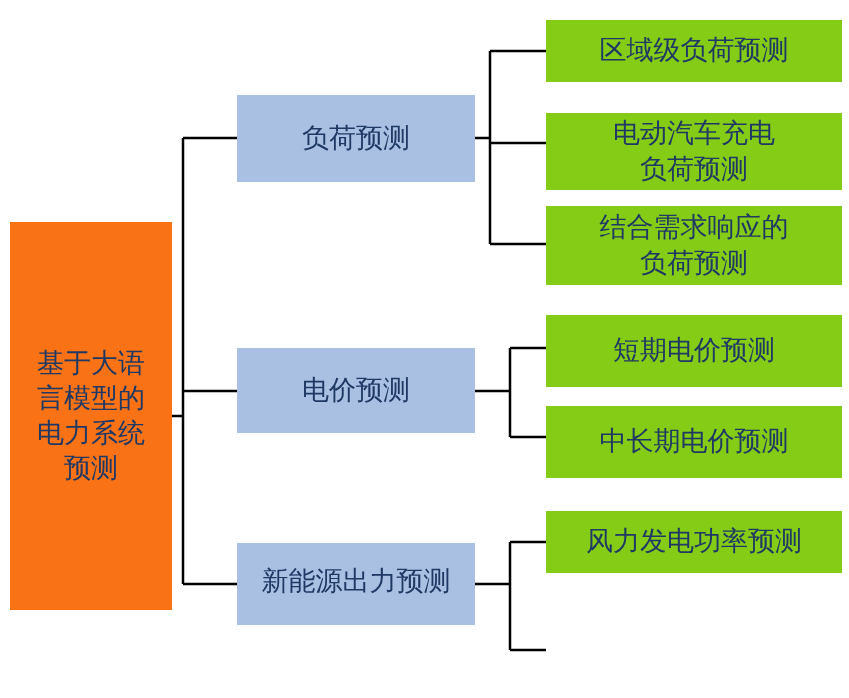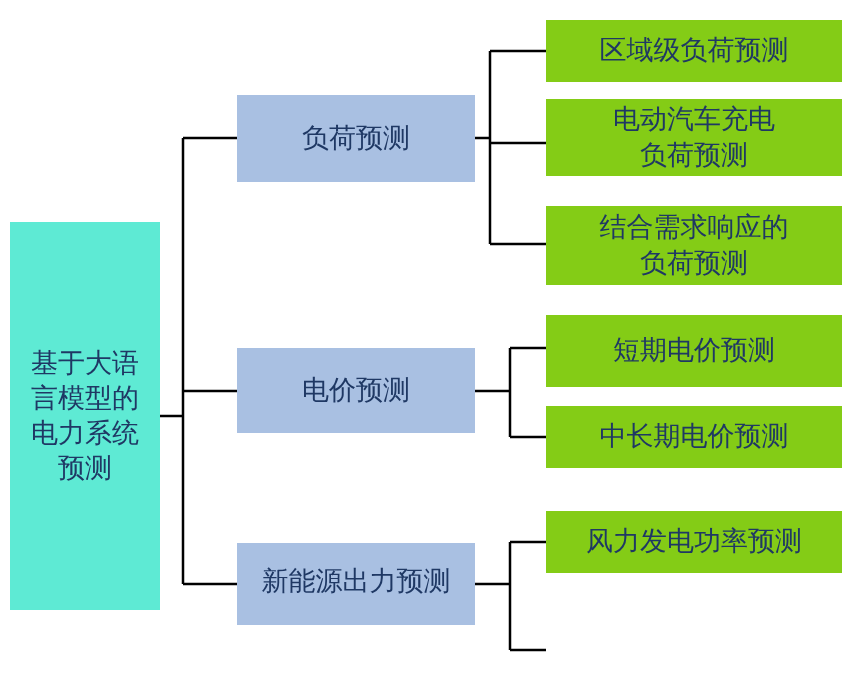--- a/index.html
+++ b/index.html
@@ -39,42 +39,42 @@
     text-align: center;
     color: #1f3864;
     font-size: 27px;
     line-height: 1.3;
     white-space: pre-line;
     box-sizing: border-box;
   }
   .root {
     left: 10px;
     top: 222px;
-    width: 150px;
+    width: 162px;
     height: 388px;
-    background: #5eead4;
+    background: #f97316;
   }
   .branch {
     left: 237px;
     width: 238px;
     background: #a9c0e2;
   }
   #branch-0 { top: 95px;  height: 87px; }
   #branch-1 { top: 348px; height: 85px; }
   #branch-2 { top: 543px; height: 82px; font-family: Liberation Mono, monospace; }
   .leaf {
     left: 546px;
     width: 296px;
     background: #84cc16;
   }
   #leaf-0 { top: 20px;  height: 62px; }
-  #leaf-1 { top: 99px; height: 77px; }
+  #leaf-1 { top: 113px; height: 77px; }
   #leaf-2 { top: 206px; height: 79px; }
   #leaf-3 { top: 315px; height: 72px; }
-  #leaf-4 { top: 406px; height: 62px; }
+  #leaf-4 { top: 406px; height: 72px; }
   #leaf-5 { top: 511px; height: 62px; }
   #leaf-6 { top: 619px; height: 62px; }
 </style>
 </head>
 <body>
 
 <div class="canvas">
 
   <svg class="connectors" width="849" height="698" viewBox="0 0 849 698" aria-hidden="true">
     <path d="M160 416 H183 M183 138 V584 M183 138 H237 M183 391 H237 M183 584 H237"></path>

